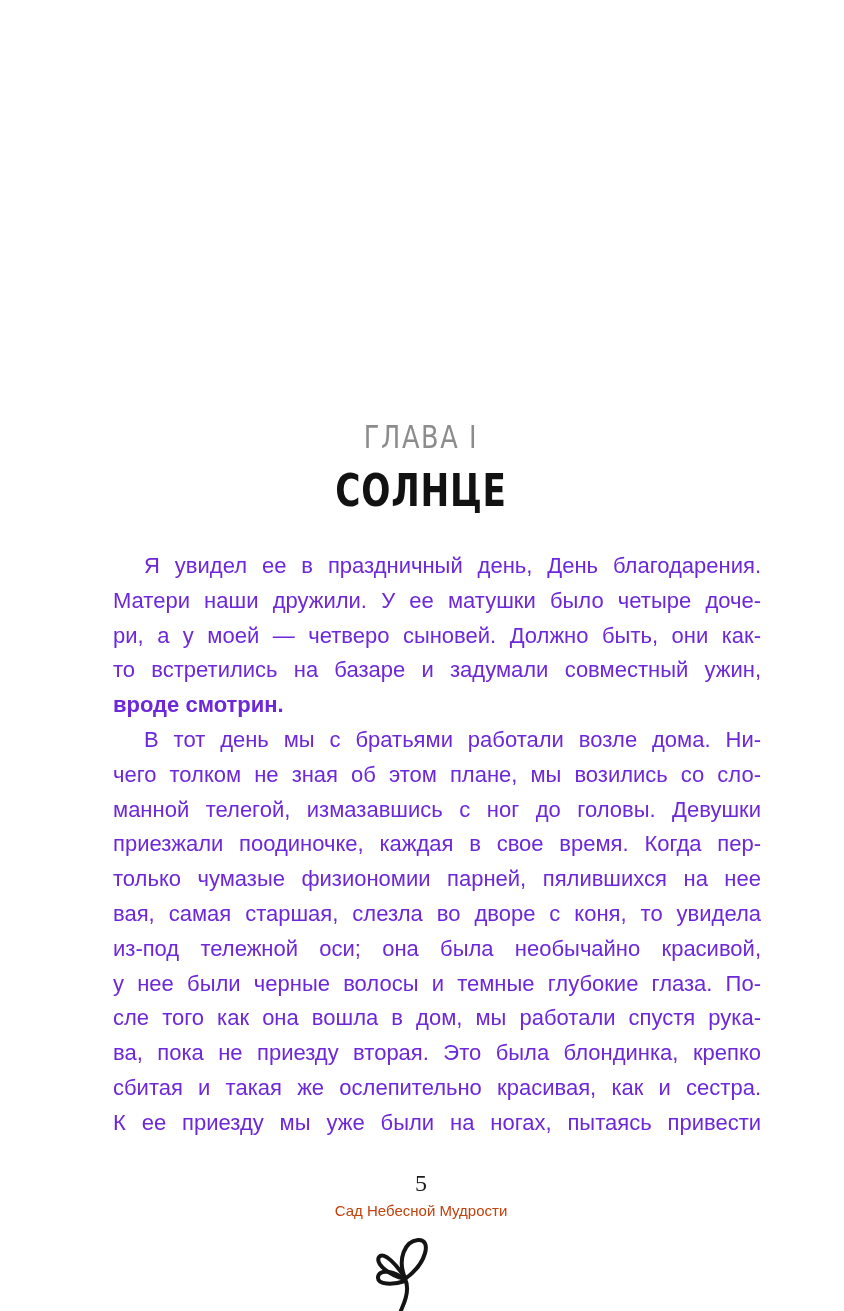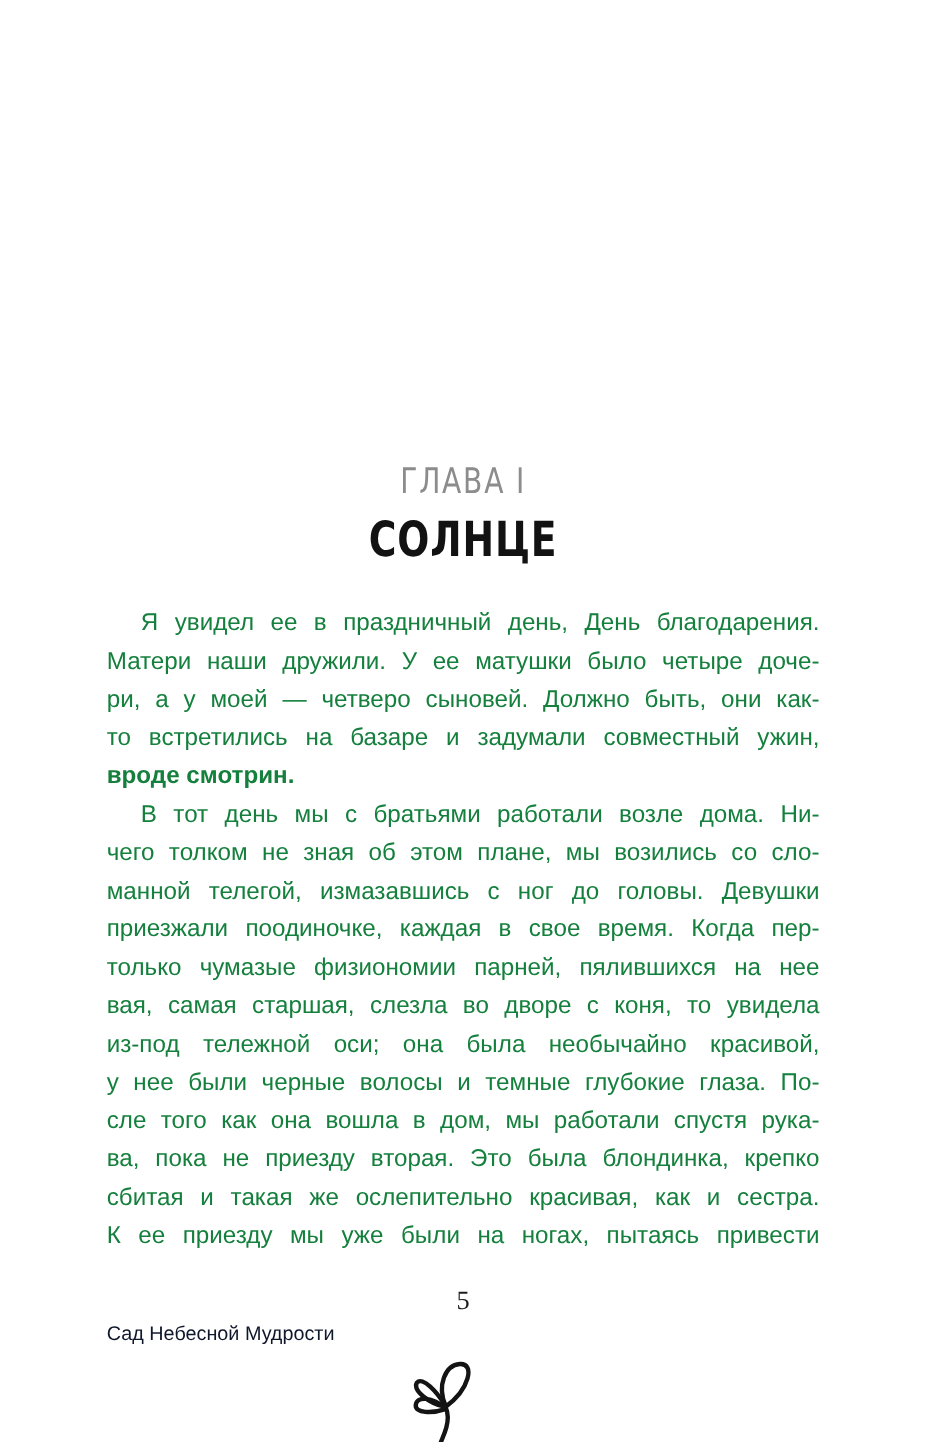--- a/index.html
+++ b/index.html
@@ -44,25 +44,25 @@
     font-weight: bold;
     letter-spacing: 1px;
     color: #121212;
     transform: scaleX(0.78);
     transform-origin: center;
     white-space: nowrap;
   }
   .body-text {
     position: absolute;
     top: 529px;
-    left: 97px;
+    left: 113px;
     width: 648px;
     font-size: 22px;
     line-height: 34.8px;
-    color: #15803d;
+    color: #6d28d9;
   }
   .line {
     text-align: justify;
     text-align-last: justify;
   }
   .line.indent {
     text-indent: 31px;
   }
   .line.last {
     text-align-last: left;
@@ -76,22 +76,23 @@
     text-align: center;
     font-family: "Liberation Serif", serif;
     font-size: 24px;
     color: #1c1c1c;
   }
   .running-footer {
     position: absolute;
     top: 1182px;
     left: 97px;
     width: 648px;
-    font-size: 18px;
-    color: #0f172a;
+    text-align: center;
+    font-size: 15px;
+    color: #c2410c;
   }
   .flower {
     position: absolute;
     left: 375px;
     top: 1215px;
   }
 </style>
 </head>
 <body>
 

